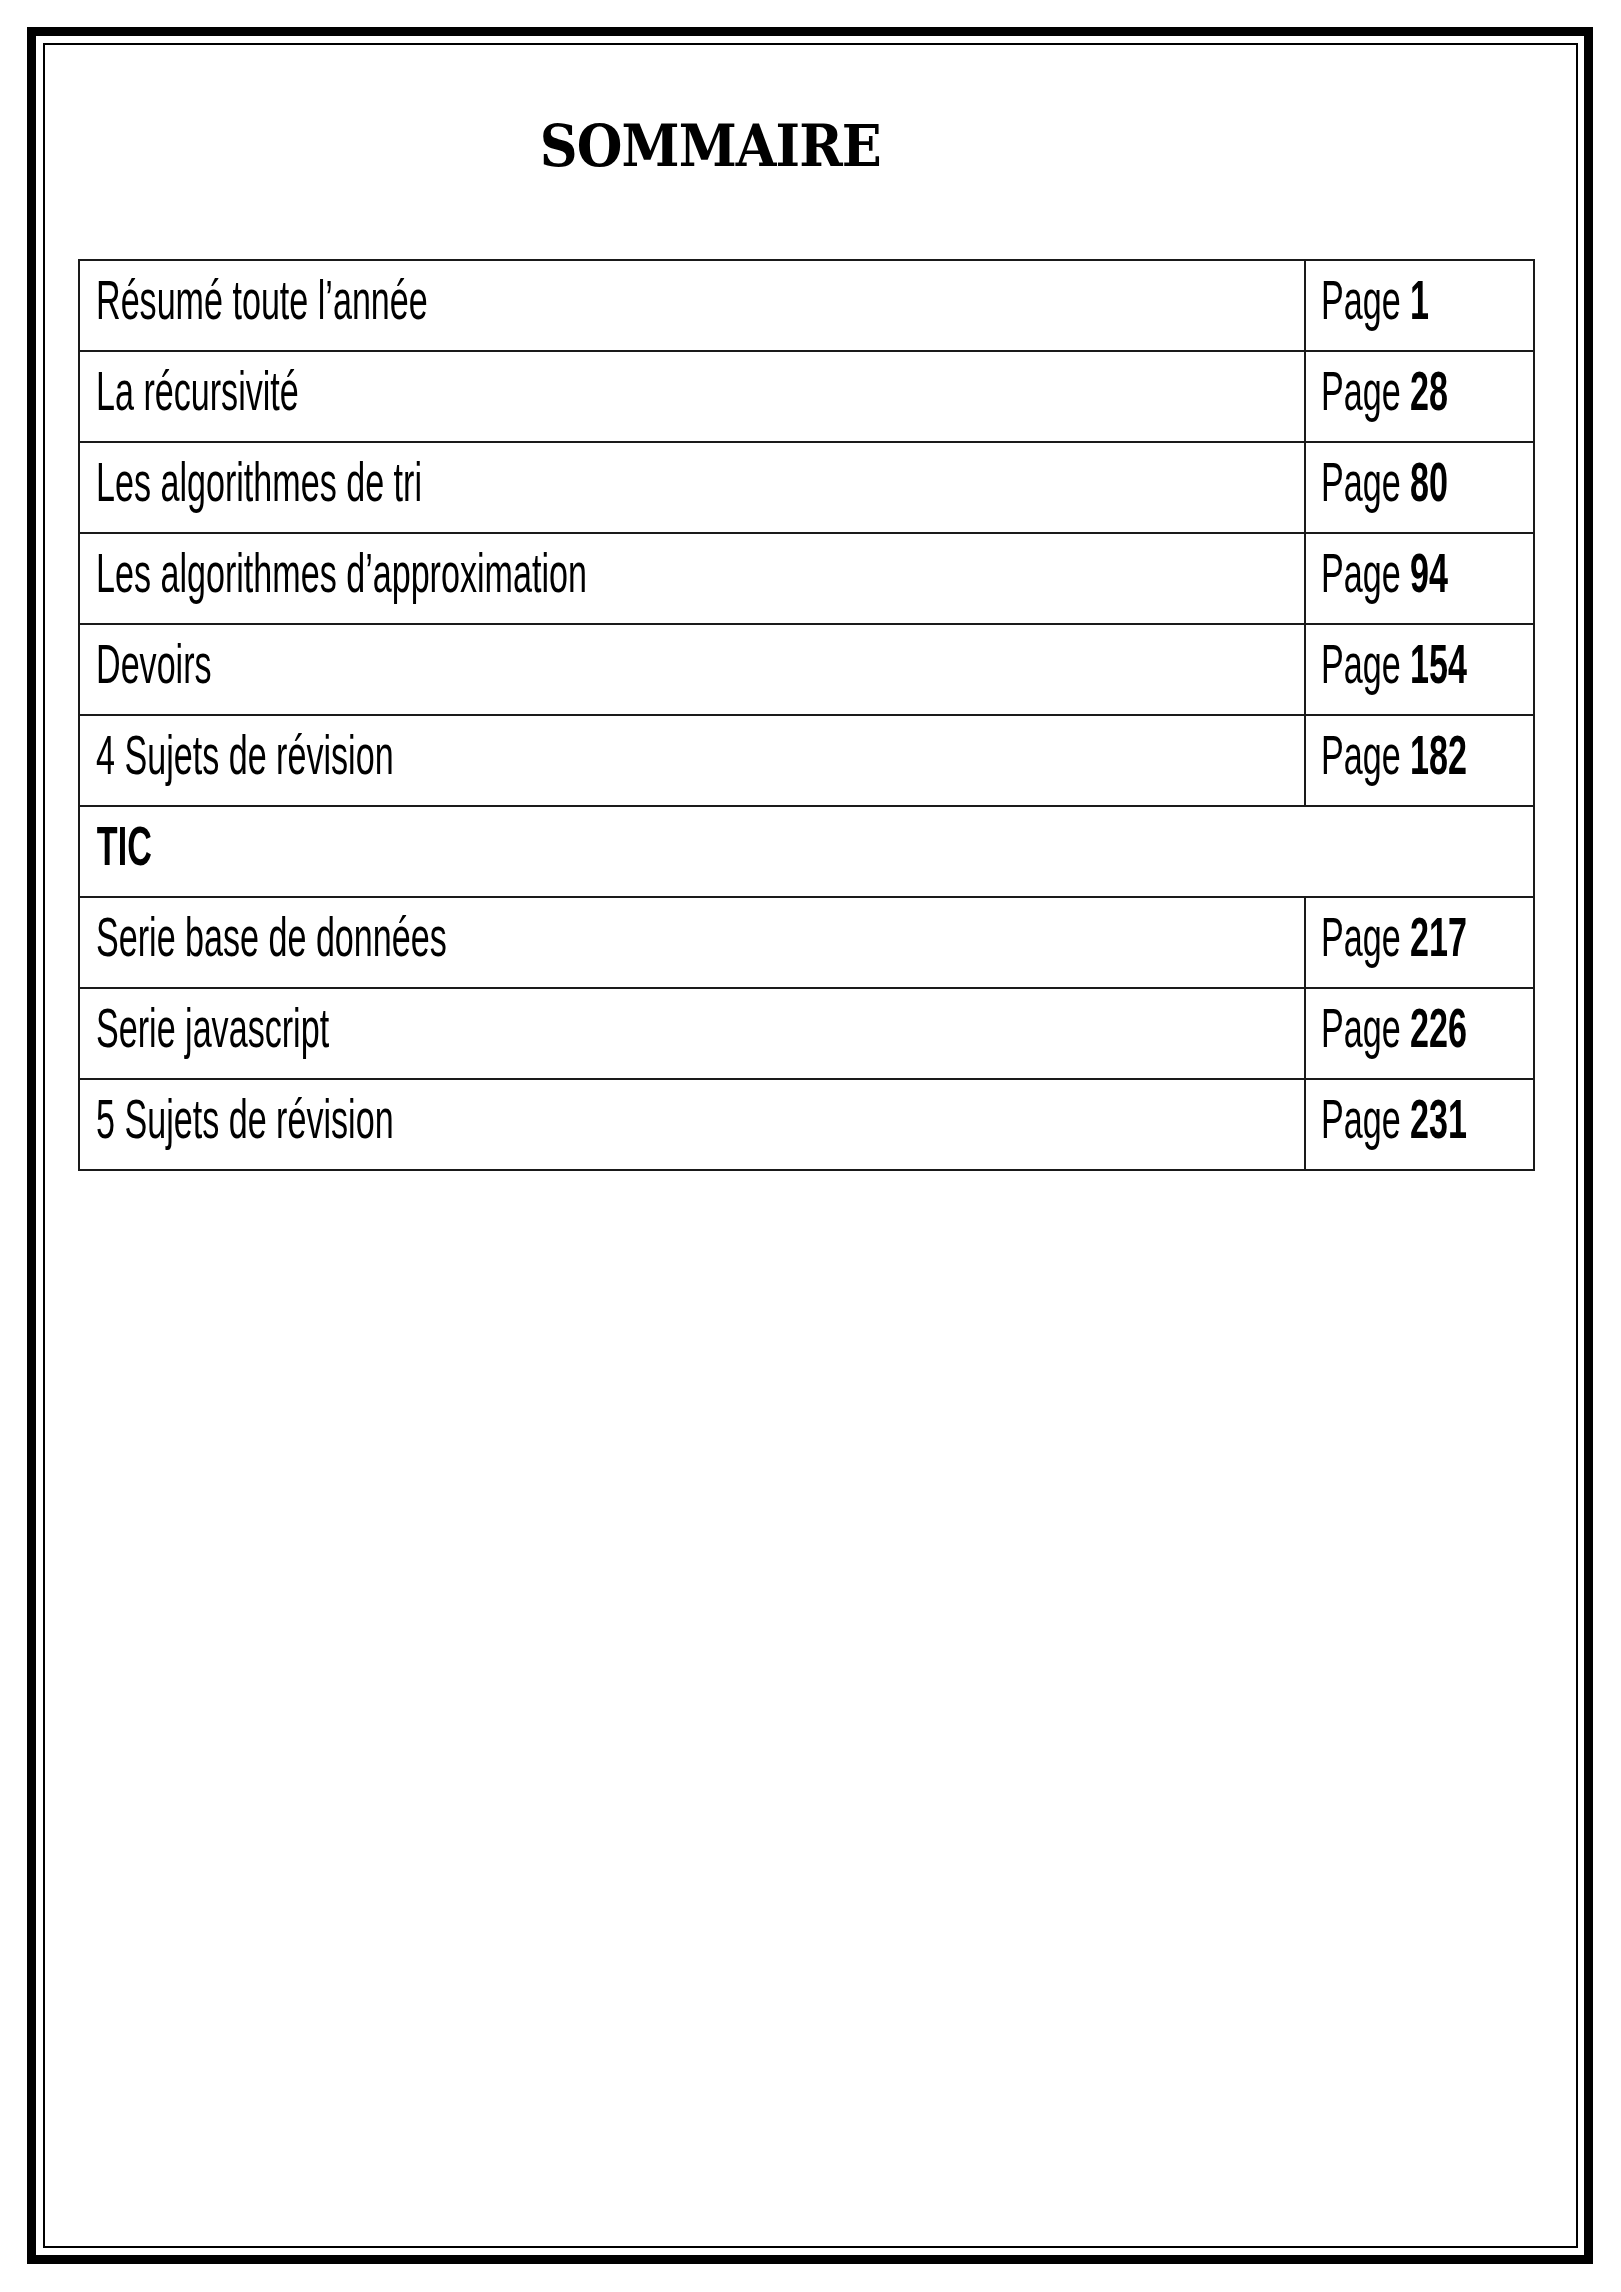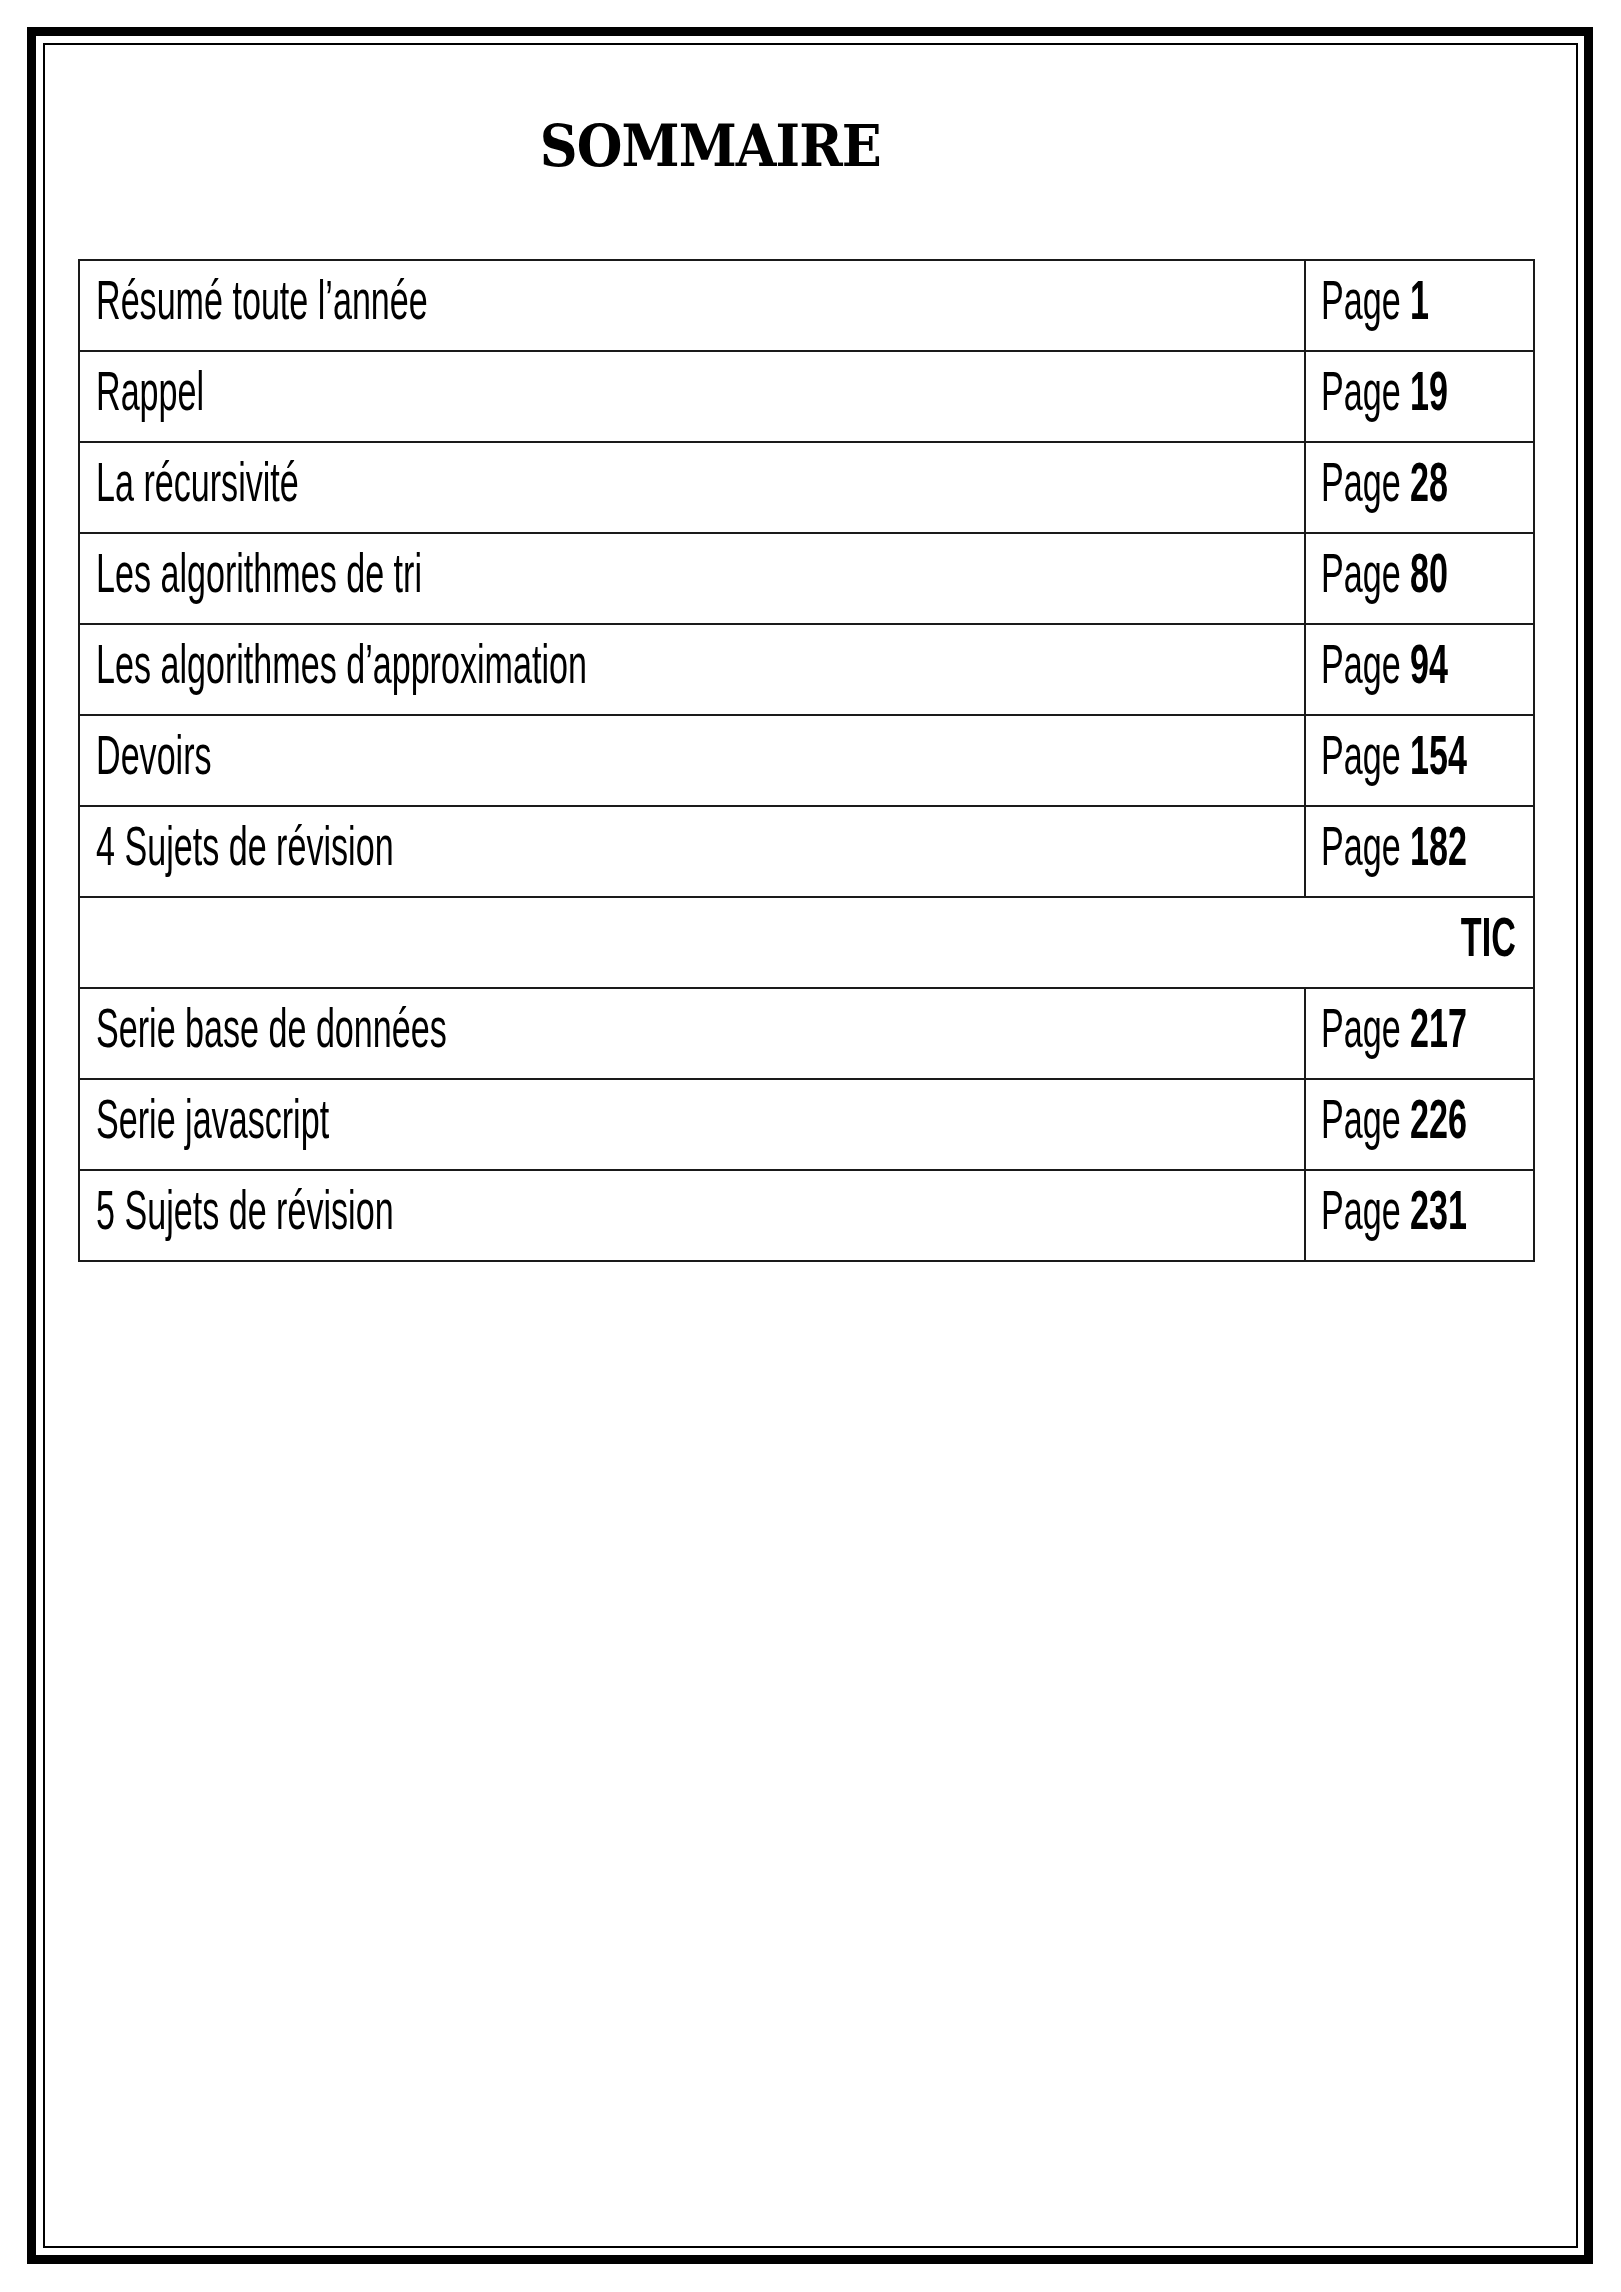--- a/index.html
+++ b/index.html
@@ -75,21 +75,21 @@
       font-size: 55px;
       line-height: 55px;
       margin-top: 11.8px;
       margin-left: 15.7px;
       font-weight: normal;
     }
     .page-num {
       font-weight: bold;
     }
     .section-row td {
-      text-align: right;
+      text-align: left;
       margin-left: 43px;
     }
     .section-text {
       display: inline-block;
       transform: scaleX(0.62);
       font-size: 55px;
       line-height: 55px;
       margin-top: 11.8px;
       font-weight: bold;
     }
@@ -104,24 +104,20 @@
 
 <table class="toc">
   <colgroup>
     <col class="col-title">
     <col class="col-page">
   </colgroup>
   <tbody>
     <tr>
       <td><span class="cell-text">Résumé toute l’année</span></td>
       <td><span class="cell-text"><span>Page </span><span class="page-num">1</span></span></td>
-    </tr>
-    <tr>
-      <td><span class="cell-text">Rappel</span></td>
-      <td><span class="cell-text"><span>Page </span><span class="page-num">19</span></span></td>
     </tr>
     <tr>
       <td><span class="cell-text">La récursivité</span></td>
       <td><span class="cell-text"><span>Page </span><span class="page-num">28</span></span></td>
     </tr>
     <tr>
       <td><span class="cell-text">Les algorithmes de tri</span></td>
       <td><span class="cell-text"><span>Page </span><span class="page-num">80</span></span></td>
     </tr>
     <tr>

